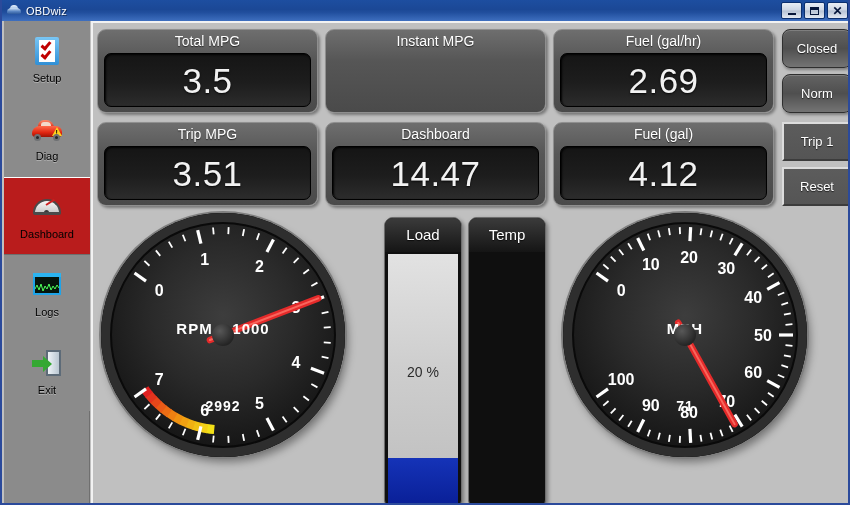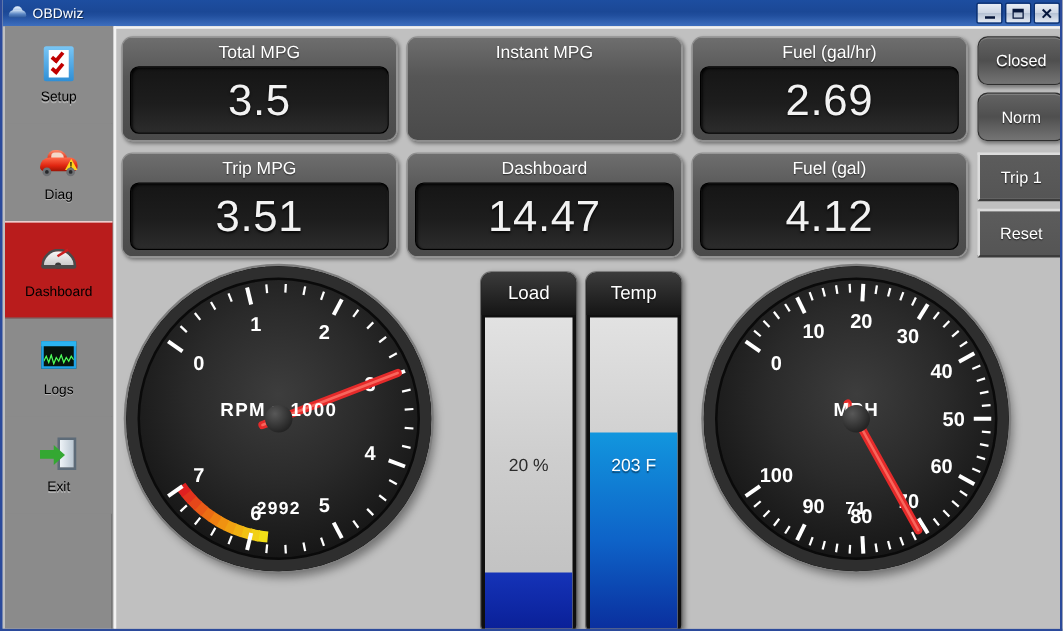--- a/index.html
+++ b/index.html
@@ -561,20 +561,16 @@
     <div class="vbar load">
       <div class="vtitle">Load</div>
       <div class="vtrack">
         <div class="vfill load-fill" id="load-fill" style="height: 18%;"></div>
         <div class="vtext dark">20 %</div>
       </div>
     </div>
 
     <div class="vbar temp">
       <div class="vtitle">Temp</div>
-      <div class="vtrack">
-        <div class="vfill temp-fill" id="temp-fill" style="height: 63%;"></div>
-        <div class="vtext light">203 F</div>
-      </div>
     </div>
 
   </div>
 </div>
 
 </body></html>

